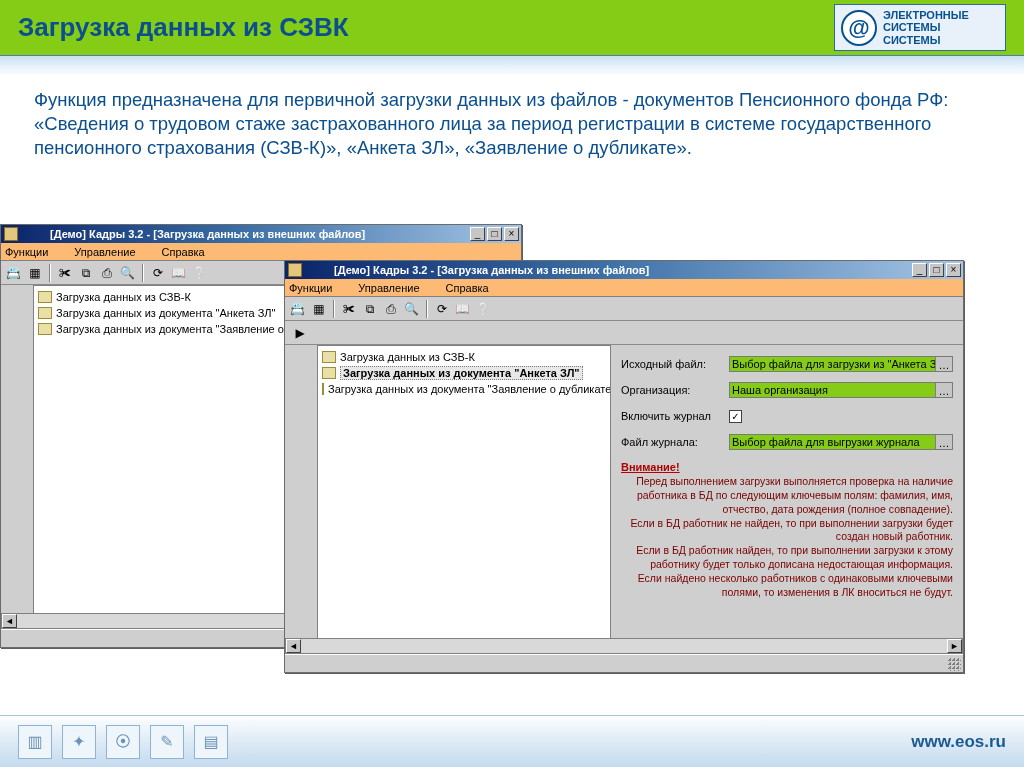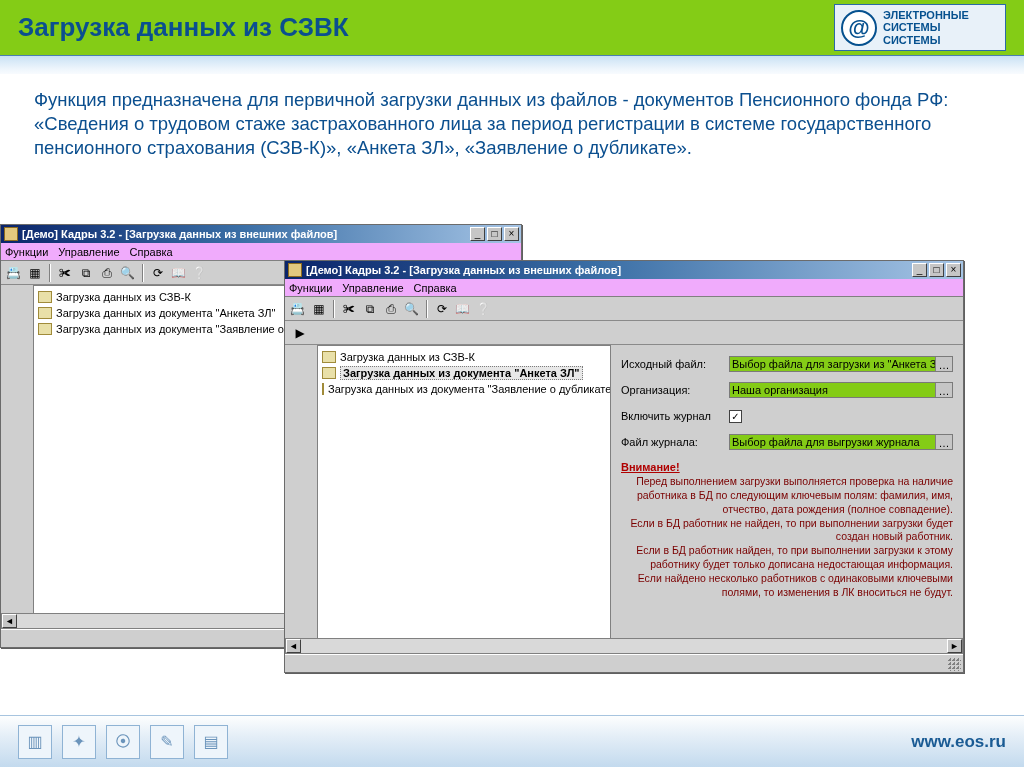--- a/index.html
+++ b/index.html
@@ -76,39 +76,39 @@
     display:flex;
     align-items:center;
     padding: 0 2px 0 3px;
   }
   .titlebar .ticon {
     width:14px;height:14px;
     background:#e2c87f;
     border:1px solid #8c6b1e;
     margin-right:4px;
   }
-  .titlebar .ttext { flex:1; font-weight:bold; font-size:11px; white-space:nowrap; }
+  .titlebar .ttext { flex:1; font-weight:bold; font-size:11px; white-space:nowrap;margin-left:28px; }
   .titlebar .wbtn {
     width:15px;height:14px;
     background:#c6c6c6;
     border:1px solid #fff;
     border-right-color:#404040;
     border-bottom-color:#404040;
     margin-left:2px;
     font-size:10px;line-height:12px;text-align:center;color:#000;
     font-family: Arial;
   }
   .menubar {
     height:18px;
-    background:#f0abfc;
+    background:#fdba74;
     border-bottom:1px solid #808080;
     display:flex;
     align-items:center;
     padding-left:4px;
-    gap:10px;
+    gap:26px;
   }
   .menubar span { color:#000; }
   .toolbar {
     height:24px;
     background:#cfcfcf;
     border-bottom:1px solid #8a8a8a;
     display:flex;
     align-items:center;
     gap:3px;
     padding:0 4px;

